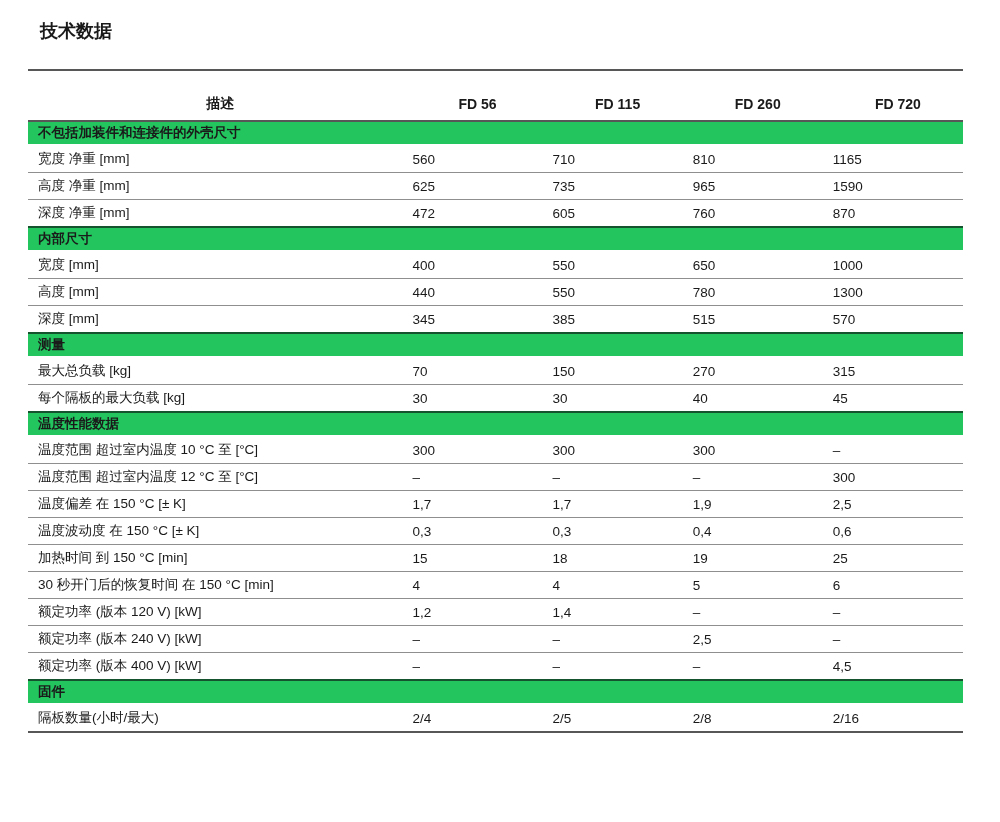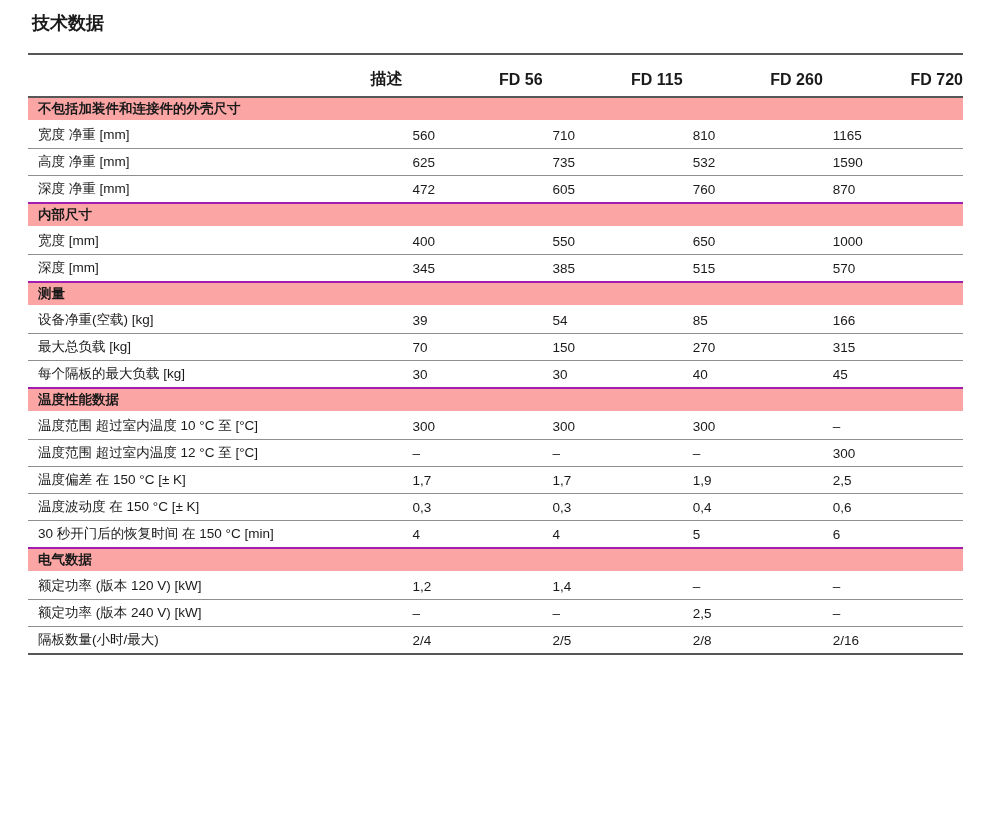--- a/index.html
+++ b/index.html
@@ -14,55 +14,55 @@
     height: 822px;
     box-sizing: border-box;
     padding: 6px 37px 0 28px;
     background: #ffffff;
     overflow: hidden;
   }
   .doc-title {
     font-size: 18px;
     font-weight: bold;
     line-height: 22px;
-    margin: 4px;
+    margin: 12px;
     padding: 2px 0 15px 0;
   }
   table.tech-table {
     width: 935px;
     table-layout: fixed;
     border-collapse: collapse;
     border-top: 2px solid #575757;
     border-bottom: 2px solid #575757;
   }
   col.c-label { width: 374px; }
   col.c-val   { width: 140px; }
   thead th {
-    text-align: right;
-    font-size: 16px;
+    text-align: center;
+    font-size: 14px;
     font-weight: bold;
     height: 33px;
     vertical-align: middle;
-    padding: 8px 0 0 10px;
+    padding: 16px 0 0 10px;
     border-bottom: 2px solid #575757;
     white-space: nowrap;
   }
   tbody td {
     font-size: 13.5px;
     height: 26px;
     vertical-align: middle;
     padding: 0 0 0 10px;
     white-space: nowrap;
     overflow: hidden;
   }
   tr.section-row td {
-    background: #fca5a5;
+    background: #22c55e;
     font-weight: bold;
     height: 22px;
-    border-top: 2px solid #a21caf;
+    border-top: 2px solid #14532d;
     border-bottom: 2px solid #ffffff;
     font-family: Liberation Serif, serif;
   }
   tr.data-row + tr.data-row td {
     border-top: 1px solid #8f8f8f;
   }
 </style>
 </head>
 <body>
 
@@ -94,58 +94,58 @@
           <td>宽度 净重 [mm]</td>
           <td>560</td>
           <td>710</td>
           <td>810</td>
           <td>1165</td>
         </tr>
         <tr class="data-row">
           <td>高度 净重 [mm]</td>
           <td>625</td>
           <td>735</td>
-          <td>532</td>
+          <td>965</td>
           <td>1590</td>
         </tr>
         <tr class="data-row">
           <td>深度 净重 [mm]</td>
           <td>472</td>
           <td>605</td>
           <td>760</td>
           <td>870</td>
         </tr>
         <tr class="section-row">
           <td colspan="5">内部尺寸</td>
         </tr>
         <tr class="data-row">
           <td>宽度 [mm]</td>
           <td>400</td>
           <td>550</td>
           <td>650</td>
           <td>1000</td>
         </tr>
         <tr class="data-row">
+          <td>高度 [mm]</td>
+          <td>440</td>
+          <td>550</td>
+          <td>780</td>
+          <td>1300</td>
+        </tr>
+        <tr class="data-row">
           <td>深度 [mm]</td>
           <td>345</td>
           <td>385</td>
           <td>515</td>
           <td>570</td>
         </tr>
         <tr class="section-row">
           <td colspan="5">测量</td>
         </tr>
         <tr class="data-row">
-          <td>设备净重(空载) [kg]</td>
-          <td>39</td>
-          <td>54</td>
-          <td>85</td>
-          <td>166</td>
-        </tr>
-        <tr class="data-row">
           <td>最大总负载 [kg]</td>
           <td>70</td>
           <td>150</td>
           <td>270</td>
           <td>315</td>
         </tr>
         <tr class="data-row">
           <td>每个隔板的最大负载 [kg]</td>
           <td>30</td>
           <td>30</td>
@@ -177,42 +177,56 @@
           <td>2,5</td>
         </tr>
         <tr class="data-row">
           <td>温度波动度 在 150 °C [± K]</td>
           <td>0,3</td>
           <td>0,3</td>
           <td>0,4</td>
           <td>0,6</td>
         </tr>
         <tr class="data-row">
+          <td>加热时间 到 150 °C [min]</td>
+          <td>15</td>
+          <td>18</td>
+          <td>19</td>
+          <td>25</td>
+        </tr>
+        <tr class="data-row">
           <td>30 秒开门后的恢复时间 在 150 °C [min]</td>
           <td>4</td>
           <td>4</td>
           <td>5</td>
           <td>6</td>
         </tr>
-        <tr class="section-row">
-          <td colspan="5">电气数据</td>
-        </tr>
         <tr class="data-row">
           <td>额定功率 (版本 120 V) [kW]</td>
           <td>1,2</td>
           <td>1,4</td>
           <td>–</td>
           <td>–</td>
         </tr>
         <tr class="data-row">
           <td>额定功率 (版本 240 V) [kW]</td>
           <td>–</td>
           <td>–</td>
           <td>2,5</td>
           <td>–</td>
+        </tr>
+        <tr class="data-row">
+          <td>额定功率 (版本 400 V) [kW]</td>
+          <td>–</td>
+          <td>–</td>
+          <td>–</td>
+          <td>4,5</td>
+        </tr>
+        <tr class="section-row">
+          <td colspan="5">固件</td>
         </tr>
         <tr class="data-row">
           <td>隔板数量(小时/最大)</td>
           <td>2/4</td>
           <td>2/5</td>
           <td>2/8</td>
           <td>2/16</td>
         </tr>
       </tbody>
   </table>

